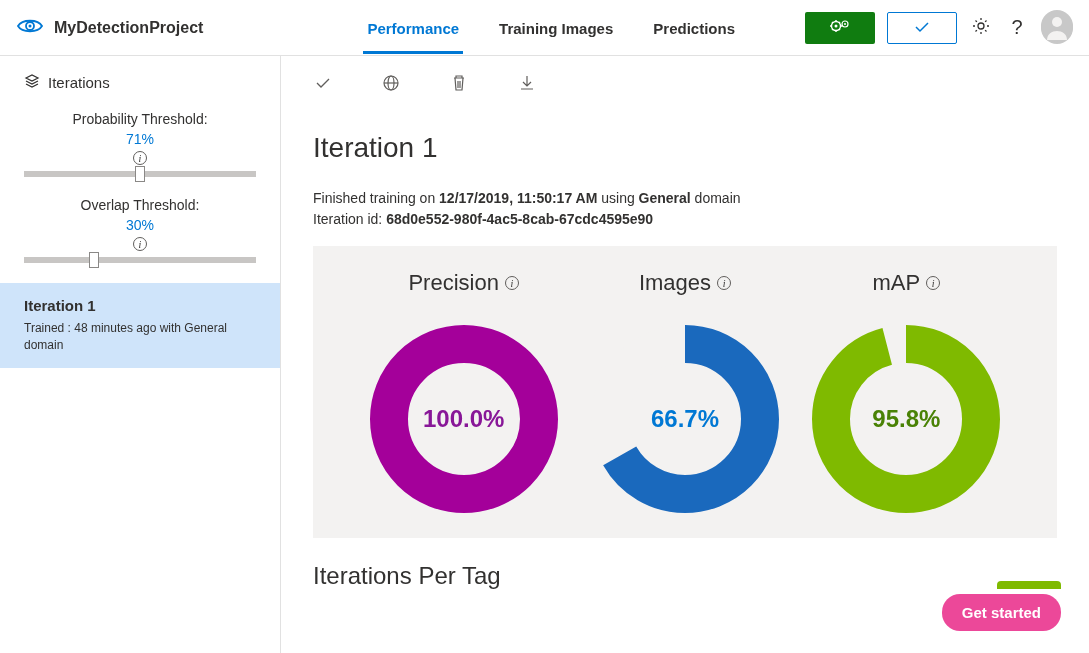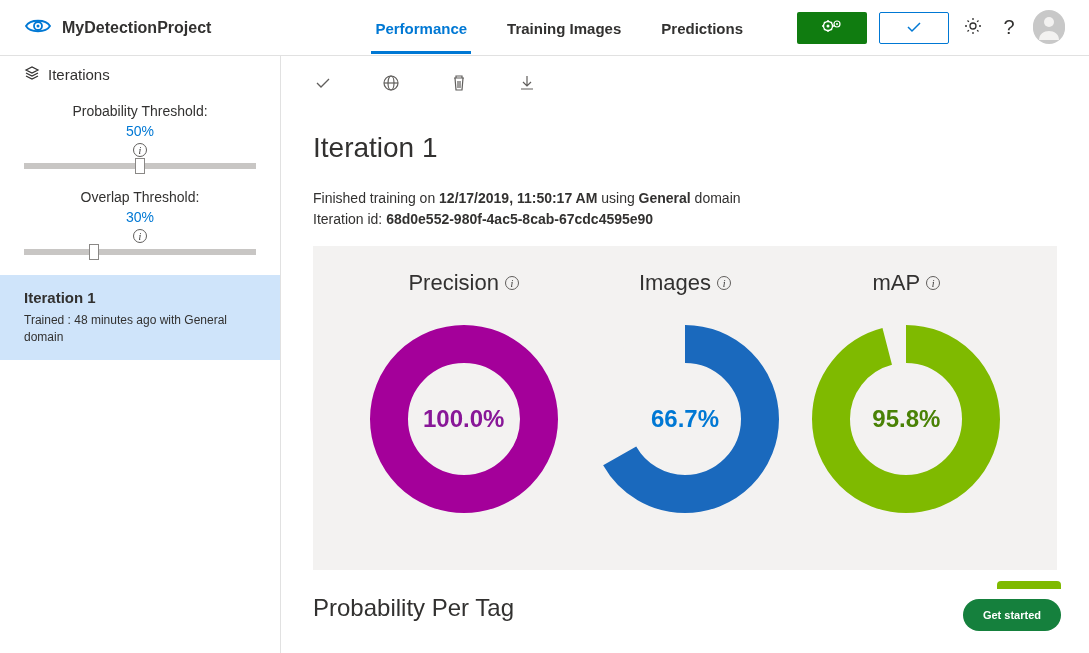--- a/index.html
+++ b/index.html
@@ -11,67 +11,67 @@
       width: 1089px;
       height: 653px;
       overflow: hidden;
       position: relative;
     }
     .header {
       display: flex;
       align-items: center;
       height: 56px;
       border-bottom: 1px solid #e1e1e1;
-      padding: 0 24px;
+      padding: 0 16px;
     }
     .logo { display: flex; align-items: center; gap: 10px; flex: 0 0 auto; }
     .logo svg { width: 28px; height: 18px; }
     .project-name { font-size: 16px; font-weight: 600; color: #323130; }
     .tabs { display: flex; gap: 32px; margin-left: 160px; flex: 1; }
     .tab { font-size: 15px; font-weight: 600; color: #323130; cursor: pointer; padding: 18px 4px 14px; border-bottom: 3px solid transparent; }
     .tab.active { color: #0078d4; border-bottom-color: #0078d4; }
     .header-actions { display: flex; align-items: center; gap: 12px; }
     .btn-green { background: #107c10; width: 70px; height: 32px; border-radius: 2px; display: flex; align-items: center; justify-content: center; cursor: pointer; }
     .btn-blue-outline { border: 1.5px solid #0078d4; width: 70px; height: 32px; border-radius: 2px; display: flex; align-items: center; justify-content: center; cursor: pointer; background: #fff; }
     .icon-btn { width: 24px; height: 24px; display: flex; align-items: center; justify-content: center; cursor: pointer; color: #323130; }
     .avatar { width: 32px; height: 32px; border-radius: 50%; background: #c8c8c8; display: flex; align-items: center; justify-content: center; cursor: pointer; }
     .avatar svg { width: 32px; height: 32px; }
 
     .body { display: flex; height: calc(100% - 56px); }
     .sidebar { width: 281px; border-right: 1px solid #e1e1e1; flex: 0 0 auto; }
     .sidebar-section { padding: 10px 24px 0; }
-    .sidebar-title { display: flex; align-items: flex-start; gap: 8px; font-size: 15px; color: #323130; margin-bottom: 20px; margin-top: 0;}
+    .sidebar-title { display: flex; align-items: flex-start; gap: 8px; font-size: 15px; color: #323130; margin-bottom: 20px; margin-top: 8px;}
     .slider-group { margin-bottom: 20px; }
     .slider-label { font-size: 14px; color: #323130; display: flex; align-items: center; gap: 4px; margin-bottom: 6px; flex-direction: column; }
     .slider-label .val { color: #0078d4; }
     .info-icon { width: 14px; height: 14px; border: 1px solid #605e5c; border-radius: 50%; display: inline-flex; align-items: center; justify-content: center; font-size: 10px; font-style: italic; font-family: Georgia, serif; color: #323130; cursor: pointer; flex: 0 0 auto;}
     .slider-track { position: relative; height: 6px; background: #c8c6c4; border-radius: 0; width: 100%; }
     .slider-handle { position: absolute; top: -5px; width: 10px; height: 16px; background: #fff; border: 1px solid #8a8886; transform: translateX(-50%); cursor: pointer; }
     .iteration-item { background: #cfe4fa; padding: 14px 24px; cursor: pointer; }
     .iteration-item .name { font-weight: 600; font-size: 15px; margin-bottom: 6px; }
     .iteration-item .meta { font-size: 12px; color: #323130; line-height: 1.4; }
 
     .main { flex: 1; overflow-y: auto; padding: 0; position: relative;}
     .toolbar { display: flex; gap: 48px; padding: 18px 32px; align-items: center; }
     .toolbar .tbtn { width: 20px; height: 20px; display: flex; align-items: center; justify-content: center; cursor: pointer; color: #605e5c; }
     .content { padding: 0 32px 20px; }
     h1.iter-title { font-size: 28px; font-weight: 400; color: #323130; margin-bottom: 24px; margin-top: 20px;}
     .meta-line { font-size: 14px; color: #323130; line-height: 1.5; }
     .meta-line b { font-weight: 600; }
-    .metrics-panel { background: #f3f2f1; margin-top: 16px; padding: 24px 40px 56px; display: flex; justify-content: space-around; }
+    .metrics-panel { background: #f3f2f1; margin-top: 16px; padding: 24px 40px 24px; display: flex; justify-content: space-around; }
     .metric { text-align: center; }
     .metric-title { font-size: 22px; font-weight: 400; color: #323130; display: inline-flex; align-items: center; gap: 6px; margin-bottom: 28px; }
     .donut-wrap { position: relative; width: 190px; height: 190px; margin: 0 auto; text-align: right; }
     .donut-wrap svg { transform: rotate(-90deg); }
     .donut-value { position: absolute; top: 50%; left: 50%; transform: translate(-50%, -50%); font-size: 24px; font-weight: 600; }
     .precision-c { color: #881798; }
     .recall-c { color: #0078d4; }
     .map-c { color: #498205; }
     .section-title { font-size: 24px; font-weight: 400; margin-top: 24px; }
-    .get-started { position: absolute; right: 28px; bottom: 22px; background: #15803d; color: #fff; font-weight: 600; font-size: 11px; padding: 10px 20px; border-radius: 18px; cursor: pointer; }
+    .get-started { position: absolute; right: 28px; bottom: 22px; background: #ec4899; color: #fff; font-weight: 600; font-size: 15px; padding: 10px 20px; border-radius: 18px; cursor: pointer; }
     .get-started-badge { position: absolute; right: 28px; bottom: 64px; width: 64px; height: 8px; background: #7fba00; border-radius: 4px 4px 0 0;}
   </style>
 </head>
 <body>
 
 <div class="header">
   <div class="logo">
     <span>
       <svg viewBox="0 0 28 18">
           <path fill="none" stroke="#0078d4" stroke-width="1.8" d="M2 9 C6 2 22 2 26 9 C22 16 6 16 2 9 Z"></path>
@@ -147,21 +147,21 @@
           <svg width="16" height="14" viewBox="0 0 16 14">
               <path fill="none" stroke="#323130" stroke-width="1.2" d="M2 4 L8 1 L14 4 L8 7 Z M2 7 L8 10 L14 7 M2 10 L8 13 L14 10"></path>
             </svg>
         </span>
         <span>Iterations</span>
       </div>
 
       <div class="slider-group">
         <div class="slider-label">
           <span>Probability Threshold:</span>
-          <span class="val">50%</span>
+          <span class="val">71%</span>
           <span class="info-icon">i</span>
         </div>
         <div class="slider-track">
           <div class="slider-handle" style="left:50%"></div>
         </div>
       </div>
 
       <div class="slider-group">
         <div class="slider-label">
           <span>Overlap Threshold:</span>
@@ -250,19 +250,19 @@
           <div class="donut-wrap">
             <svg width="190" height="190" viewBox="0 0 190 190">
               <circle cx="95" cy="95" r="75" fill="none" stroke="#f3f2f1" stroke-width="38"></circle>
               <circle cx="95" cy="95" r="75" fill="none" stroke-width="38" stroke-linecap="butt" stroke="#7fba00" stroke-dasharray="451.44686432085325 471.23889803846896"></circle>
             </svg>
             <div class="donut-value map-c">95.8%</div>
           </div>
         </div>
       </div>
 
-      <div class="section-title">Probability Per Tag</div>
+      <div class="section-title">Iterations Per Tag</div>
     </div>
 
     <div class="get-started-badge"></div>
     <div class="get-started">Get started</div>
   </div>
 </div>
 
 </body></html>

